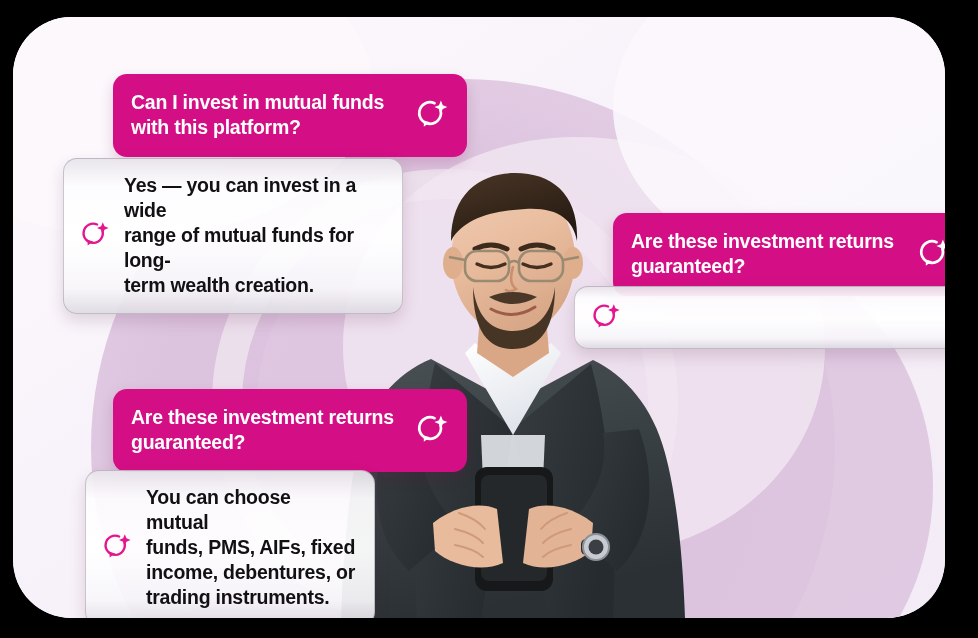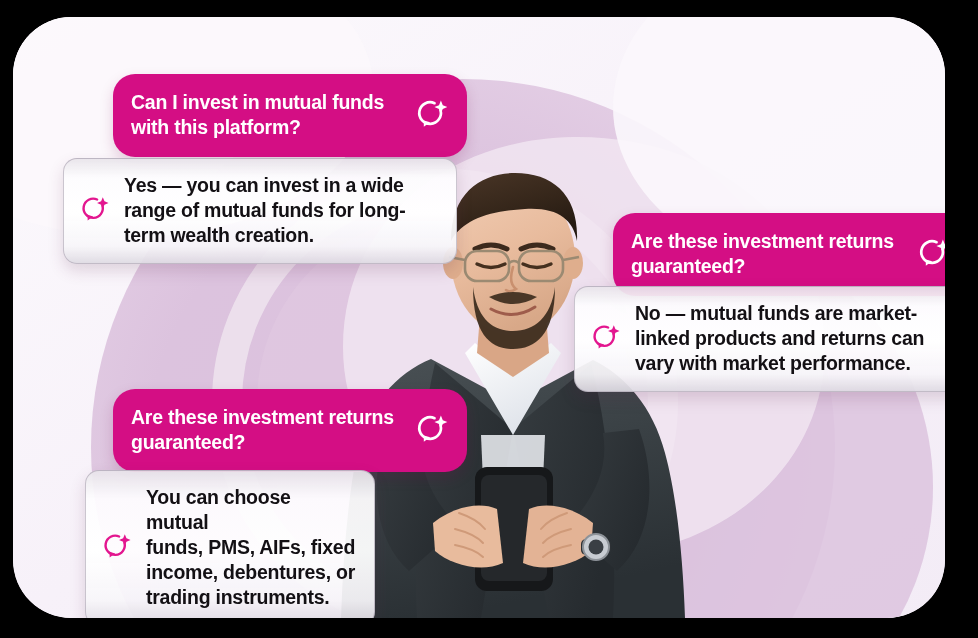--- a/index.html
+++ b/index.html
@@ -59,21 +59,21 @@
     font-weight: 700;
     font-size: 19.5px;
     line-height: 1.28;
     letter-spacing: -0.25px;
     white-space: pre-line;
   }
 
   
   .bubble.q {
     background: #d40e84;
-    border-radius: 22px;
+    border-radius: 14px;
     padding: 16px 18px 17px 18px;
     box-shadow: 0 6px 14px rgba(120, 10, 80, 0.18);
     align-items: center;
   }
   .bubble.q .txt { color: #ffffff; }
 
   
   .bubble.a {
     background: linear-gradient(180deg,
                 rgba(232,228,234,0.93) 0%,
@@ -88,21 +88,21 @@
   }
   .bubble.a .txt { color: #131014; }
 
   
   .chat-icon { flex: 0 0 auto; display: block; }
   .bubble.q .chat-icon { order: 2; }
   .bubble.a .chat-icon { order: 0; }
 
   
   #bubble-0 { left: 100px; top:  57px; width: 354px; }
-  #bubble-1 { left:  50px; top: 141px; width: 394px; }
+  #bubble-1 { left:  50px; top: 141px; width: 340px; }
   #bubble-2 { left: 600px; top: 196px; width: 356px; }
   #bubble-3 { left: 561px; top: 269px; width: 394px; }
   #bubble-4 { left: 100px; top: 372px; width: 354px; }
   #bubble-5 { left:  72px; top: 453px; width: 290px; }
 
   #bubble-0 .txt, #bubble-2 .txt, #bubble-4 .txt { flex: 1 1 auto; }
 </style>
 </head>
 <body>
 
@@ -288,23 +288,20 @@
         <path d="M31 4 l2.1 5.1 l5.1 2.1 l-5.1 2.1 l-2.1 5.1 l-2.1 -5.1 l-5.1 -2.1 l5.1 -2.1 z" fill="#ffffff"></path>
       </svg>
     </div>
 
     <div class="bubble a" id="bubble-3">
       <svg class="chat-icon" width="32" height="32" viewBox="0 0 40 40">
         <path d="M30.5 14.5 a12 12 0 1 1 -6.6 -7.6" fill="none" stroke="#e3168f" stroke-width="3" stroke-linecap="round"></path>
         <path d="M12 26 l0 7 l7 -5 z" fill="#e3168f"></path>
         <path d="M31 4 l2.1 5.1 l5.1 2.1 l-5.1 2.1 l-2.1 5.1 l-2.1 -5.1 l-5.1 -2.1 l5.1 -2.1 z" fill="#e3168f"></path>
       </svg>
-      <span class="txt">No — mutual funds are market-
-linked products and returns can
-vary with market performance.</span>
     </div>
 
     <div class="bubble q" id="bubble-4">
       <span class="txt">Are these investment returns
 guaranteed?</span>
       <svg class="chat-icon" width="36" height="36" viewBox="0 0 40 40">
         <path d="M30.5 14.5 a12 12 0 1 1 -6.6 -7.6" fill="none" stroke="#ffffff" stroke-width="3" stroke-linecap="round"></path>
         <path d="M12 26 l0 7 l7 -5 z" fill="#ffffff"></path>
         <path d="M31 4 l2.1 5.1 l5.1 2.1 l-5.1 2.1 l-2.1 5.1 l-2.1 -5.1 l-5.1 -2.1 l5.1 -2.1 z" fill="#ffffff"></path>
       </svg>

